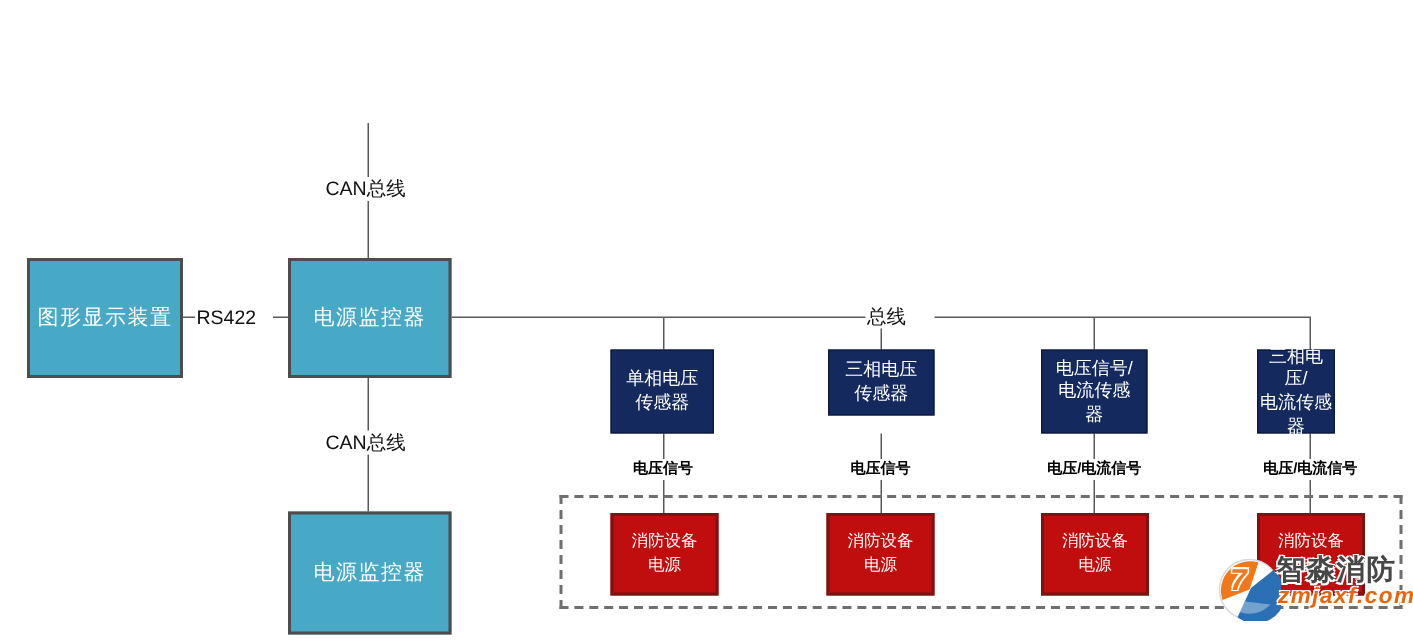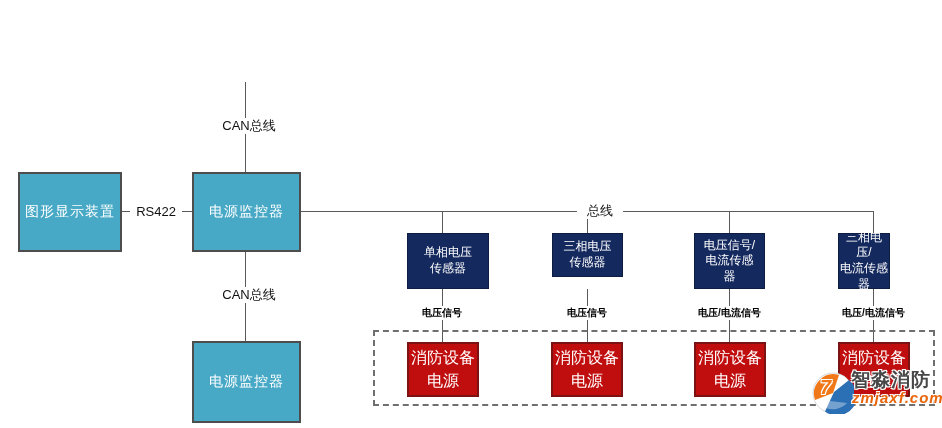--- a/index.html
+++ b/index.html
@@ -14,28 +14,28 @@
   .node.teal{
     background:var(--teal,#48a9c6);border:2px solid #4d4d4d;
     font-size:14px;letter-spacing:1px;
   }
   .node.navy{
     background:var(--navy,#14295e);border:1px solid #0d1c40;
     font-size:12px;line-height:1.3;
   }
   .node.red{
     background:var(--red,#c00d0d);border:2px solid #7c1212;
-    font-size:16px;line-height:1.4;
+    font-size:11px;line-height:1.4;
   }
   .edge{position:absolute;background:var(--line,#5a5a5a);}
   .edge.h{height:1px;}
   .edge.v{width:1px;}
   .linklabel{
     position:absolute;background:#fff;color:#111;font-size:13px;
-    text-align:center;line-height:16px;padding:0 1px;
+    line-height:16px;padding:0 1px;
   }
   .siglabel{
     position:absolute;background:#fff;color:#000;font-size:10px;font-weight:bold;
     text-align:center;line-height:14px;
   }
   .dashed-zone{
     position:absolute;left:373px;top:330px;width:562px;height:76px;
     border:2px dashed var(--dash,#6f6f6f);box-sizing:border-box;background:transparent;
   }
   .watermark{position:absolute;left:810px;top:367px;width:132px;height:58px;}
@@ -86,21 +86,21 @@
   <div class="node teal" style="left:192px;top:341px;width:109px;height:82px;">电源监控器</div>
 
   <div class="linklabel" style="left:216px;top:118px;width:64px;">CAN总线</div>
 
   <div class="linklabel" style="left:130px;top:204px;width:50px;">RS422</div>
 
   <div class="linklabel" style="left:216px;top:287px;width:64px;">CAN总线</div>
 
   <div class="linklabel" style="left:577px;top:203px;width:44px;">总线</div>
 
-  <div class="node navy" style="left:407px;top:233px;width:82px;height:56px;">单相电压
+  <div class="node navy" style="left:407px;top:233px;width:69px;height:56px;">单相电压
 传感器</div>
   <div class="node navy" style="left:552px;top:233px;width:71px;height:44px;">三相电压
 传感器</div>
   <div class="node navy" style="left:694px;top:233px;width:71px;height:56px;">电压信号/
 电流传感
 器</div>
   <div class="node navy" style="left:838px;top:233px;width:52px;height:56px;">三相电压/
 电流传感
 器</div>
 

